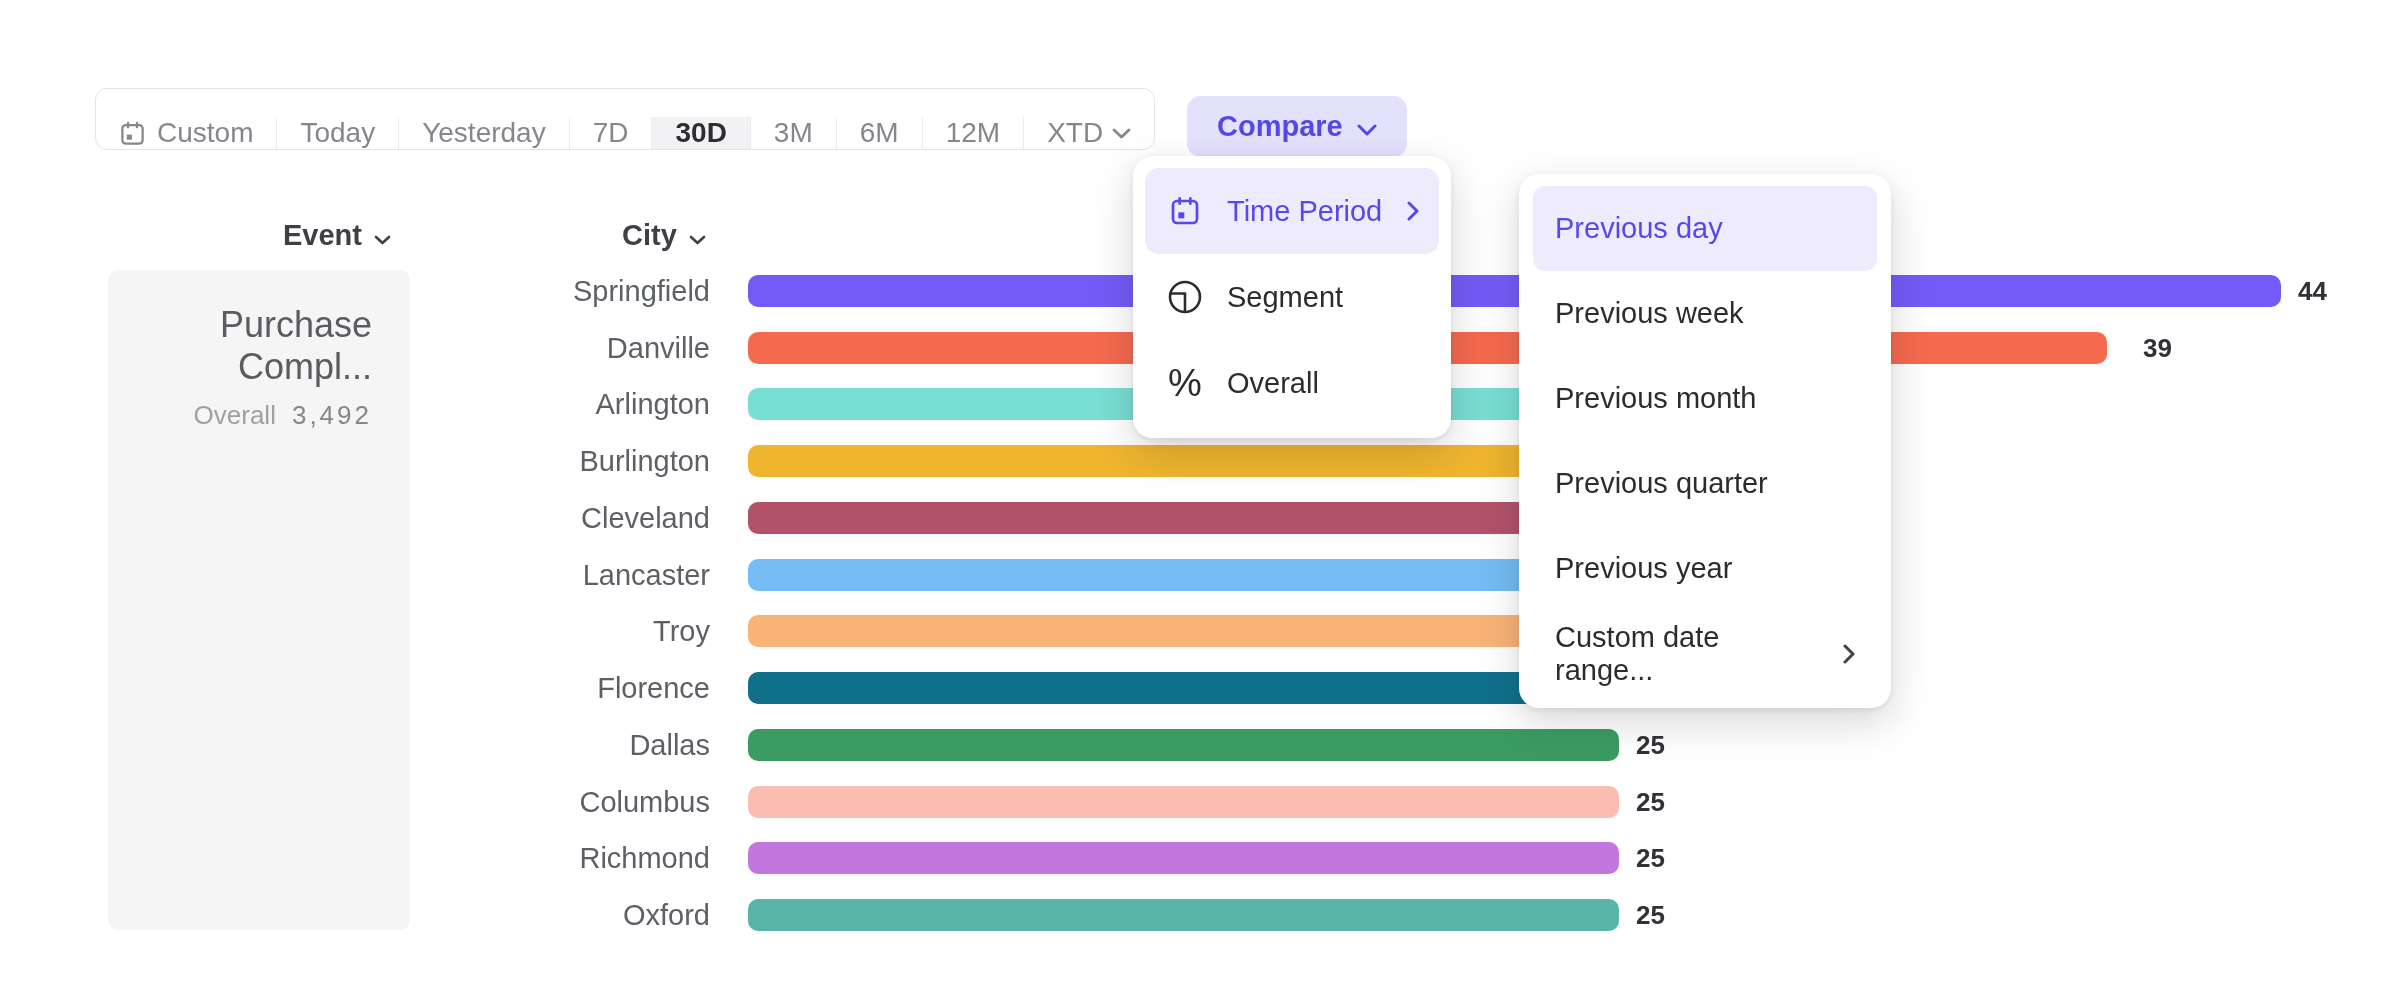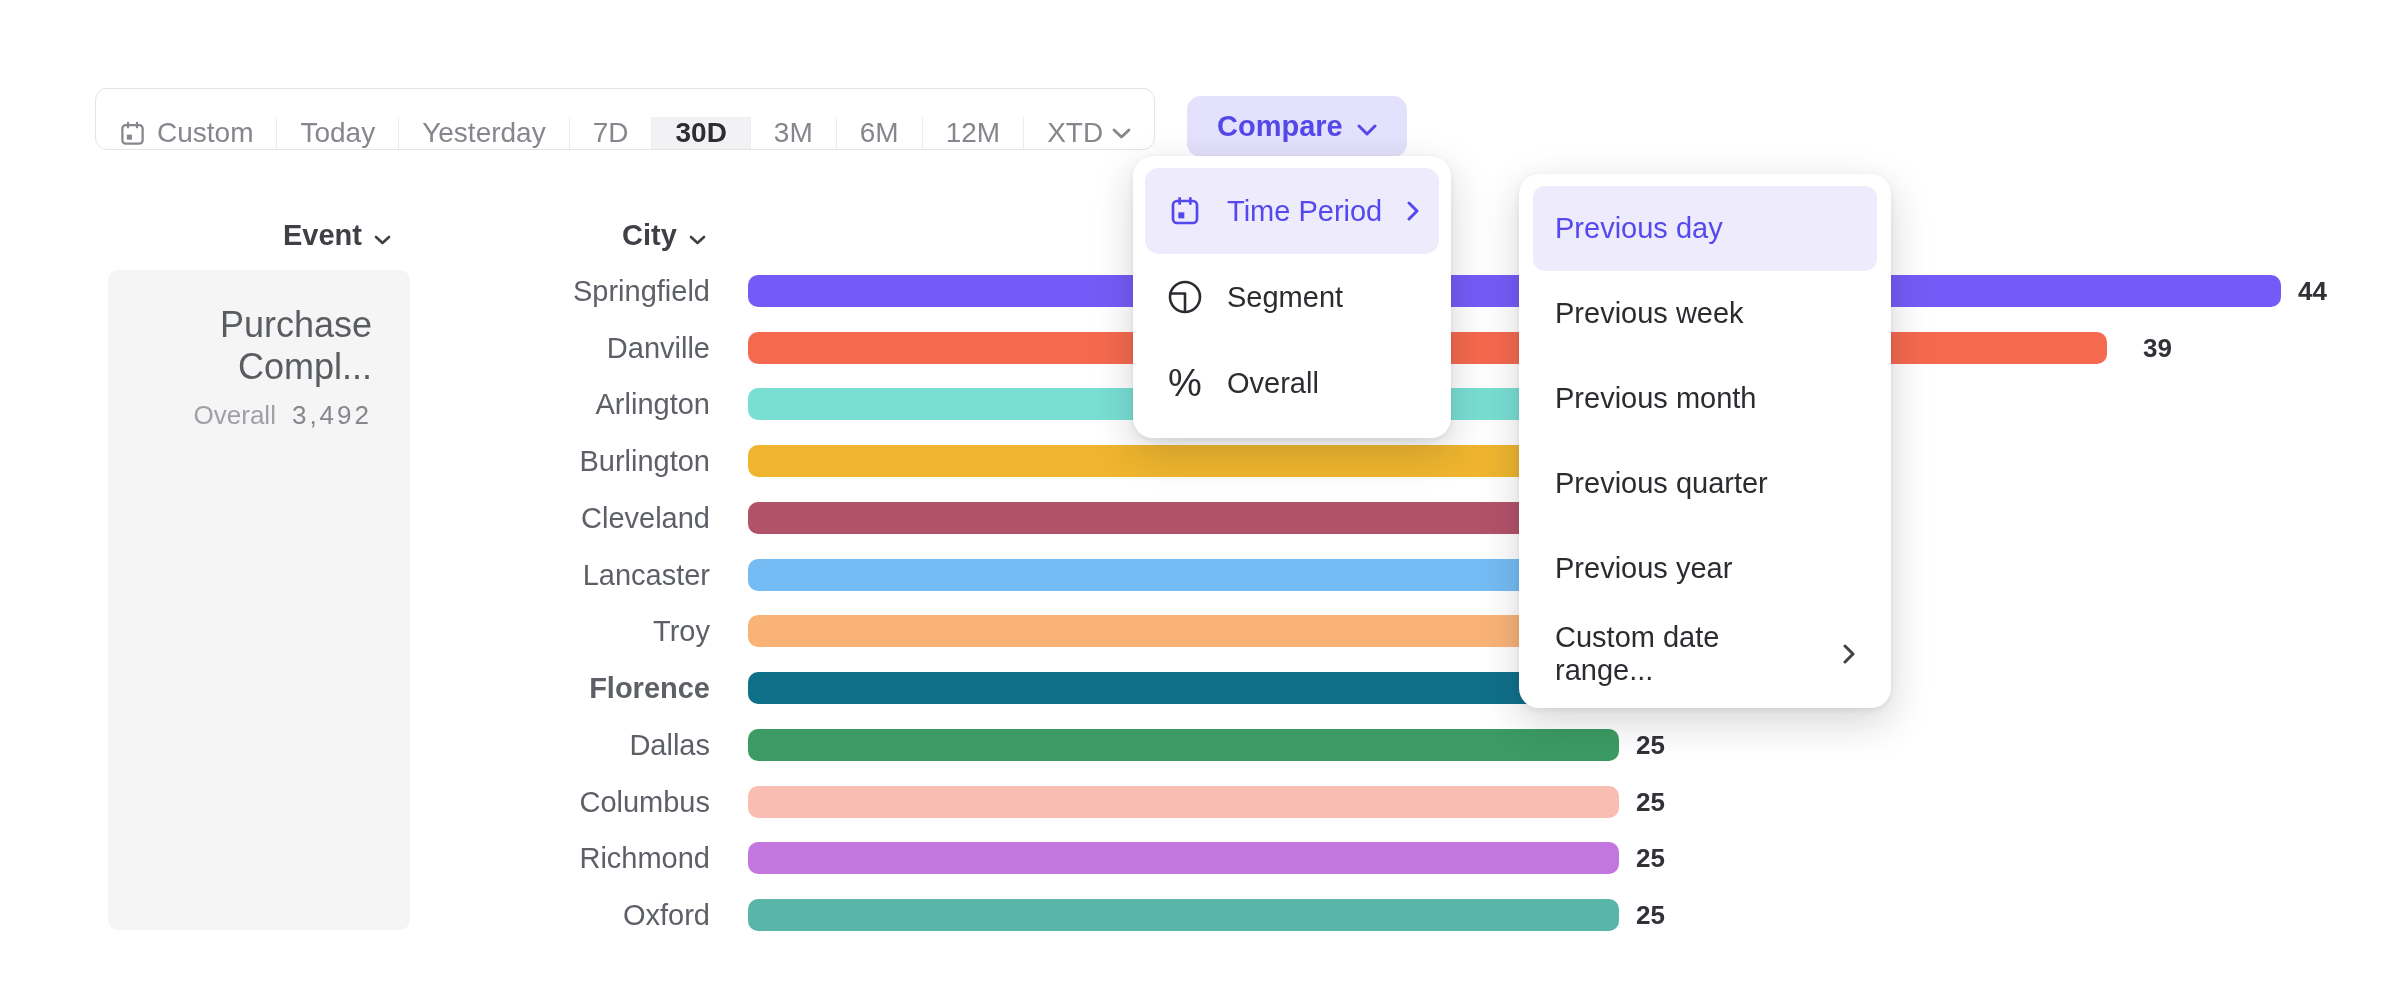--- a/index.html
+++ b/index.html
@@ -154,21 +154,21 @@
         <div class="cbar" style="left: 748px; width: 1046px; background: rgb(178, 82, 105);"></div>
       </div>
       <div class="crow" style="top: 559px;">
         <div class="clabel">Lancaster</div>
         <div class="cbar" style="left: 748px; width: 1011px; background: rgb(116, 188, 243);"></div>
       </div>
       <div class="crow" style="top: 615px;">
         <div class="clabel">Troy</div>
         <div class="cbar" style="left: 748px; width: 976px; background: rgb(249, 179, 119);"></div>
       </div>
-      <div class="crow" style="top: 672px; font-weight: bold;">
+      <div class="crow" style="top: 672px;">
         <div class="clabel">Florence</div>
         <div class="cbar" style="left: 748px; width: 906px; background: rgb(16, 112, 138);"></div>
       </div>
       <div class="crow" style="top: 729px;">
         <div class="clabel">Dallas</div>
         <div class="cbar" style="left: 748px; width: 871px; background: rgb(59, 155, 98);"></div>
         <span class="cval" style="left: 1636px;">25</span>
       </div>
       <div class="crow" style="top: 786px; padding-left: 15px;">
         <div class="clabel">Columbus</div>

